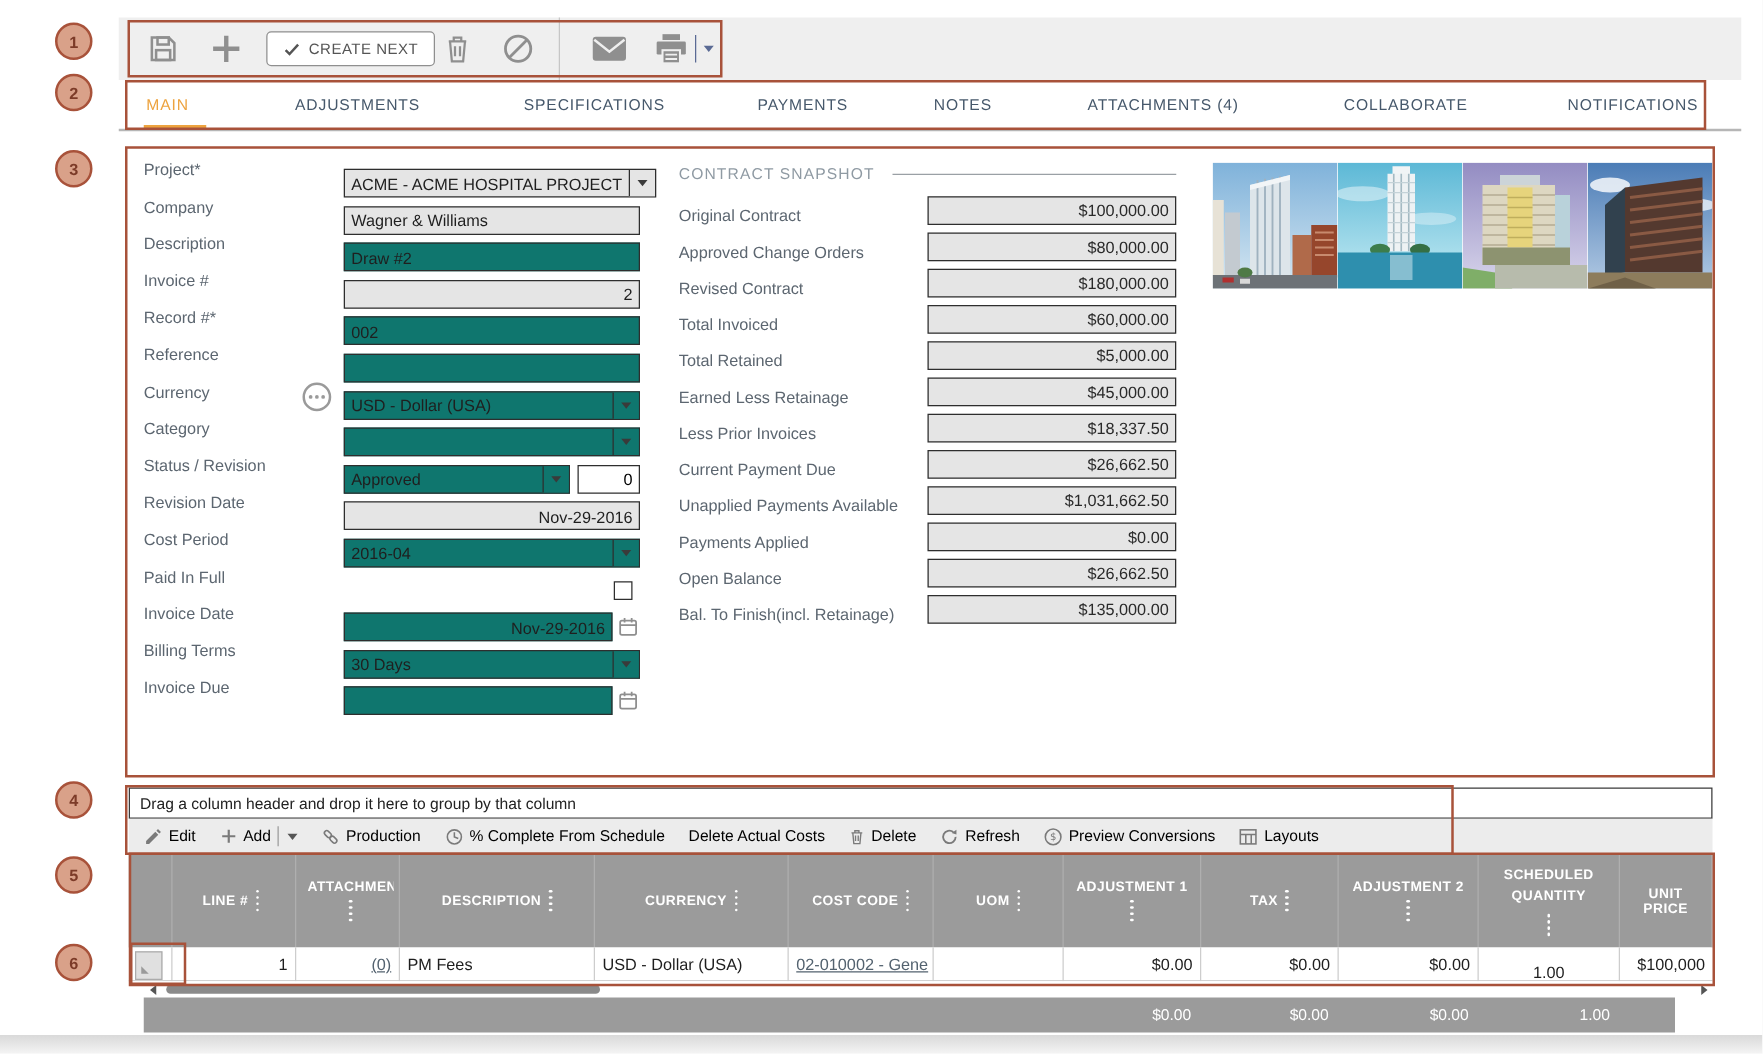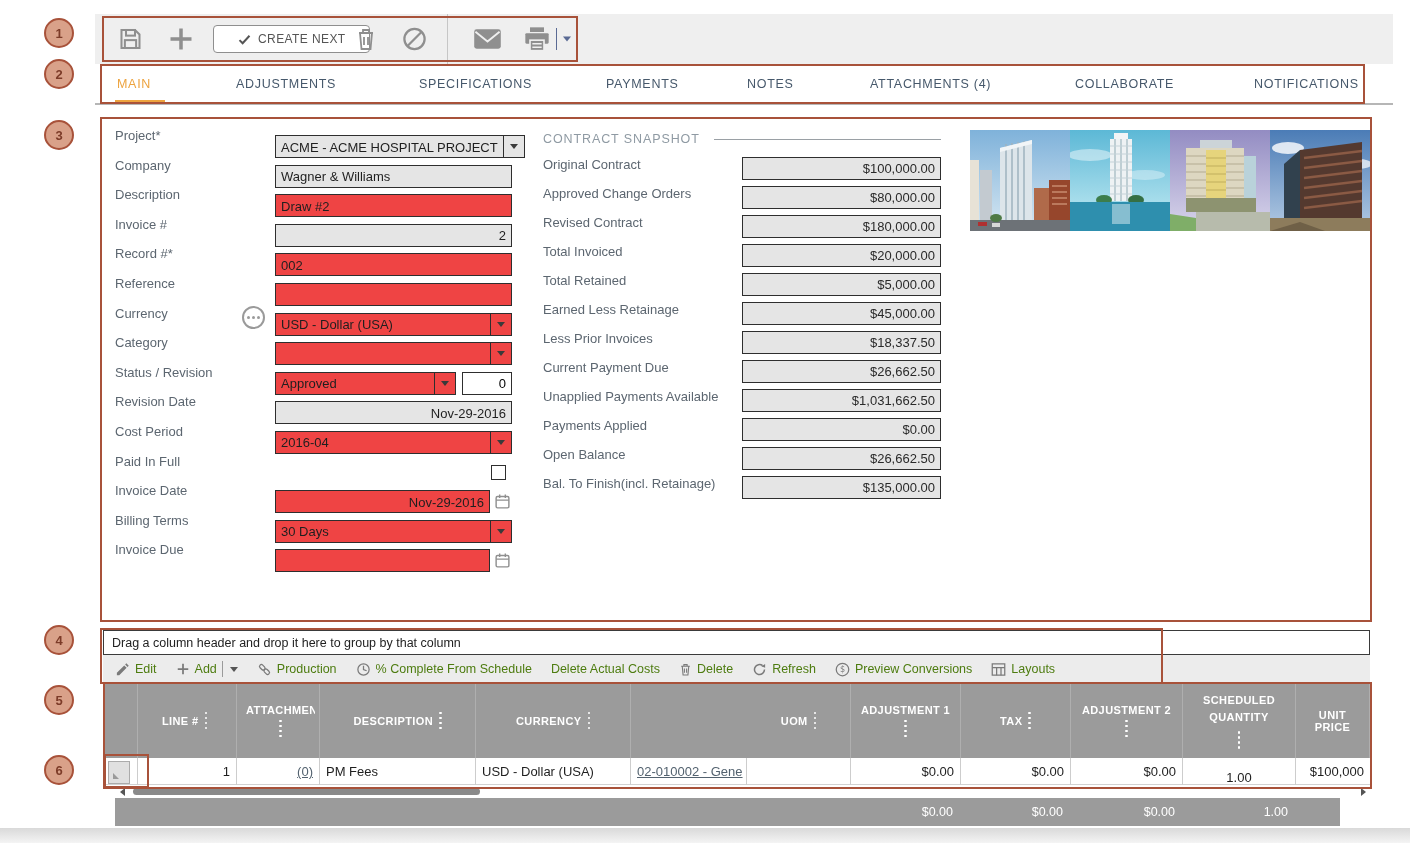--- a/index.html
+++ b/index.html
@@ -10,71 +10,71 @@
   .circle { position:absolute; left:44px; width:30px; height:30px; border-radius:50%;
             background:#D9A189; border:2px solid #A8523A; color:#7C3B28;
             display:flex; align-items:center; justify-content:center; font-size:13px; font-weight:bold; z-index:30; }
   .abox { position:absolute; border:2px solid #A8523A; z-index:25; pointer-events:none; }
 
   
   .top-toolbar { position:absolute; left:95px; top:14px; width:1298px; height:50px; background:#EFEFEF; }
   .ticon { position:absolute; top:50%; transform:translateY(-50%); display:flex; align-items:center; }
   .tdiv { position:absolute; left:352px; top:0; width:1px; height:50px; background:#c6c6c6; }
   .btn-create { position:absolute; left:118px; top:11px; height:28px; background:#fff; border:1px solid #8f8f8f;
-                border-radius:4px; display:flex; align-items:center; gap:6px; padding:0 23px;
+                border-radius:4px; display:flex; align-items:center; gap:6px; padding:0 12px;
                 font-size:12px; color:#555; letter-spacing:.4px; cursor:pointer; }
   .pcaret-line { width:1px; height:22px; background:#5a6a94; margin:0 6px 0 4px; }
   .caret-blue { width:0; height:0; border-left:4px solid transparent; border-right:4px solid transparent; border-top:5px solid #5a6a94; }
 
   
   .tabs { position:absolute; left:95px; top:64px; width:1298px; height:41px; background:#fff; border-bottom:2px solid #b6b6b6; }
   .tab { position:absolute; top:13px; font-size:12.5px; letter-spacing:.7px; color:#46586B; cursor:pointer; white-space:nowrap; }
   .tab.active { color:#EDA33F; }
   .tab-underline { position:absolute; left:20px; top:36px; width:50px; height:3px; background:#EDA33F; }
 
   
   .form { position:absolute; left:115px; top:128px; width:397px; display:flex; flex-direction:column; gap:6.6px; }
   .frow { display:flex; height:23px; }
   .flabel { flex:1; font-size:13px; color:#5C6670; }
   .flabel.link { text-decoration:underline; cursor:pointer; }
   .fctl { position:relative; width:237px; height:37px; display:flex; align-items:center; }
-  .box { display:flex; align-items:stretch; border:1px solid #2E2E2E; height:23px; font-size:13px; color:#1f1f1f; background:#ef4444; flex:1; }
+  .box { display:flex; align-items:stretch; border:1px solid #2E2E2E; height:23px; font-size:13px; color:#1f1f1f; background:#0f766e; flex:1; }
   .box .val { flex:1; padding:1px 5px 0 5px; white-space:nowrap; overflow:hidden; display:flex; align-items:center; }
   .box.rt .val { justify-content:flex-end; }
   .gray { background:#E5E5E5; }
   .ddbtn { width:21px; border-left:1px solid #2E2E2E; display:flex; align-items:center; justify-content:center; cursor:pointer; background:inherit; }
   .caret { width:0; height:0; border-left:4px solid transparent; border-right:4px solid transparent; border-top:5px solid #3a3a3a; }
   .box.status { flex:0 0 181px; }
   .numbox { margin-left:auto; width:50px; height:23px; border:1px solid #2E2E2E; display:flex; align-items:center; justify-content:flex-end; padding:0 5px; font-size:13px; background:#fff; }
   .checkbox { margin-left:auto; margin-right:6px; width:15px; height:15px; border:1px solid #2E2E2E; background:#fff; cursor:pointer; }
   .with-cal .box { flex:0 0 215px; }
   .calic { margin-left:4px; cursor:pointer; display:flex; }
   .more-btn { position:absolute; left:-33px; top:0; width:23px; height:23px; border:2px solid #9a9a9a; border-radius:50%;
               display:flex; align-items:center; justify-content:center; gap:2px; cursor:pointer; background:#fff; }
   .more-btn i { width:3px; height:3px; border-radius:50%; background:#9a9a9a; }
 
   
   .snapshot { position:absolute; left:543px; top:131px; width:398px; }
   .snap-title { display:flex; align-items:center; height:16px; margin-bottom:10px; }
   .snap-title span { font-size:12.5px; letter-spacing:.9px; color:#8f9aa3; }
   .snap-title i { flex:1; height:1px; background:#9aa0a5; margin-left:14px; }
   .snap-rows { display:flex; flex-direction:column; gap:6px; }
-  .srow { display:flex; align-items:flex-start; height:23px; }
+  .srow { display:flex; align-items:flex-end; height:23px; }
   .slabel { flex:1; font-size:13px; color:#5C6670; }
   .sval { width:199px; height:23px; border:1px solid #2E2E2E; background:#E5E5E5; display:flex; align-items:center;
           justify-content:flex-end; padding:0 5px; font-size:13px; color:#2a2a2a; }
 
   
   .photos { position:absolute; left:970px; top:130px; display:flex; }
   .photo { width:100px; height:101px; overflow:hidden; }
 
   
   .grid { position:absolute; left:103px; top:630px; width:1267px; }
   .dragbar { height:25px; border:1px solid #3a3a3a; display:flex; align-items:center; padding:0 8px; font-size:12.5px; color:#222; background:#fff; }
-  .gtoolbar { height:28px; background:#ECECEC; display:flex; align-items:center; padding:0 12px; gap:19px; font-size:12.5px; color:#4d7c0f; }
+  .gtoolbar { height:28px; background:#ECECEC; display:flex; align-items:center; padding:0 12px; gap:19px; font-size:12.5px; color:#000000; }
   .gbtn { display:flex; align-items:center; gap:5px; cursor:pointer; white-space:nowrap; }
   .addsep { width:1px; height:16px; background:#9a9a9a; margin:0 2px 0 0; }
   .caret-sm { width:0; height:0; border-left:4px solid transparent; border-right:4px solid transparent; border-top:5px solid #555; cursor:pointer; }
 
   .thead { position:relative; height:75px; background:#9B9B9B; }
   .hc { position:absolute; top:0; height:75px; border-right:1px solid #AFAFAF; display:flex; align-items:center; justify-content:center;
         gap:6px; color:#fff; font-size:11px; font-weight:bold; letter-spacing:.4px; padding:0 4px; overflow:hidden; text-align:center; cursor:pointer; }
   .hc.two { flex-direction:column; gap:4px; }
   .hc.two .htxt { max-width:100%; overflow:hidden; white-space:nowrap; }
   .hc .wrap { width:82px; line-height:1.5; }
@@ -376,21 +376,21 @@
       <div class="srow">
           <span class="slabel">Approved Change Orders</span>
           <span class="sval">$80,000.00</span>
         </div>
       <div class="srow">
           <span class="slabel">Revised Contract</span>
           <span class="sval">$180,000.00</span>
         </div>
       <div class="srow">
           <span class="slabel">Total Invoiced</span>
-          <span class="sval">$20,000.00</span>
+          <span class="sval">$60,000.00</span>
         </div>
       <div class="srow">
           <span class="slabel">Total Retained</span>
           <span class="sval">$5,000.00</span>
         </div>
       <div class="srow">
           <span class="slabel">Earned Less Retainage</span>
           <span class="sval">$45,000.00</span>
         </div>
       <div class="srow">
@@ -603,20 +603,29 @@
       </div>
       <div class="hc c-curr">
         <span>CURRENCY</span>
           <span class="kebab">
             <i></i>
             <i></i>
             <i></i>
             <i></i>
           </span>
       </div>
+      <div class="hc c-cost">
+        <span>COST CODE</span>
+          <span class="kebab">
+            <i></i>
+            <i></i>
+            <i></i>
+            <i></i>
+          </span>
+      </div>
       <div class="hc c-uom">
         <span>UOM</span>
           <span class="kebab">
             <i></i>
             <i></i>
             <i></i>
             <i></i>
           </span>
       </div>
       <div class="hc c-adj1 two">

